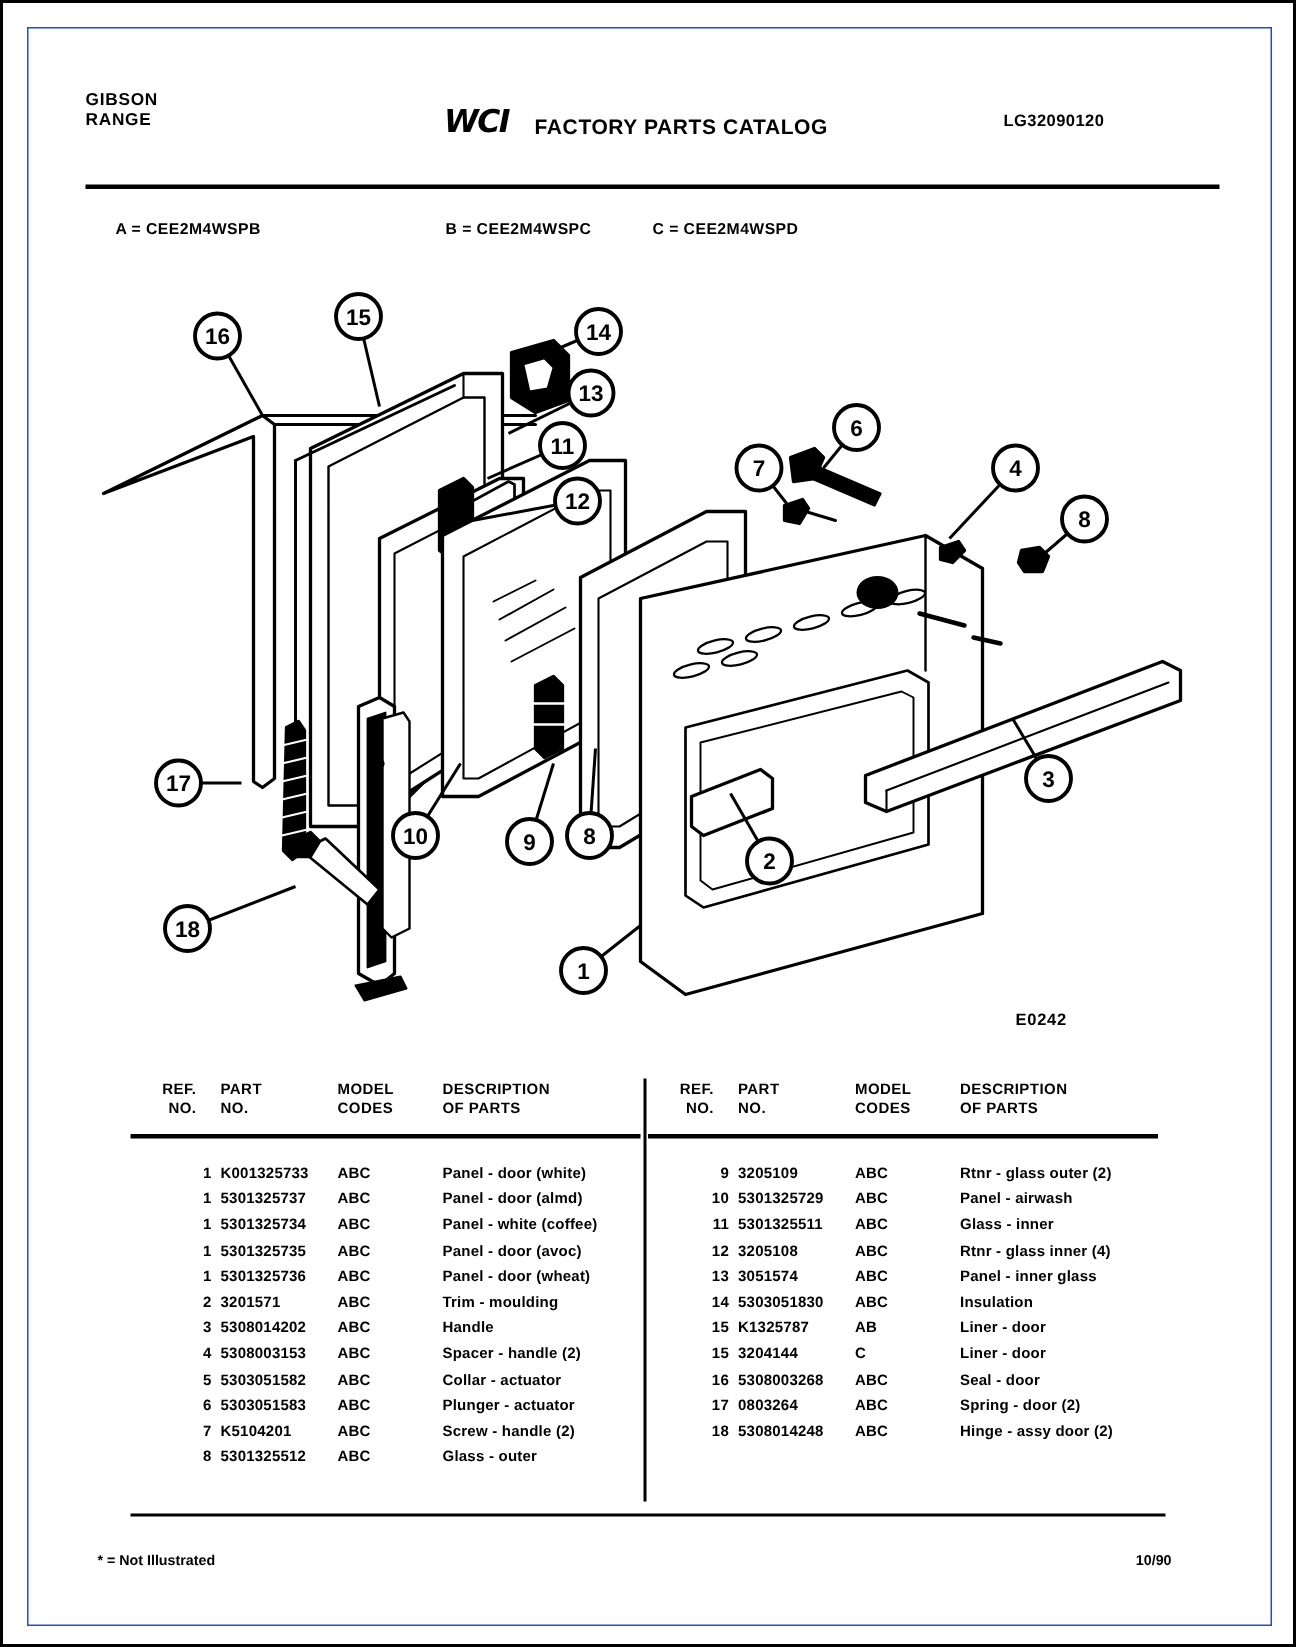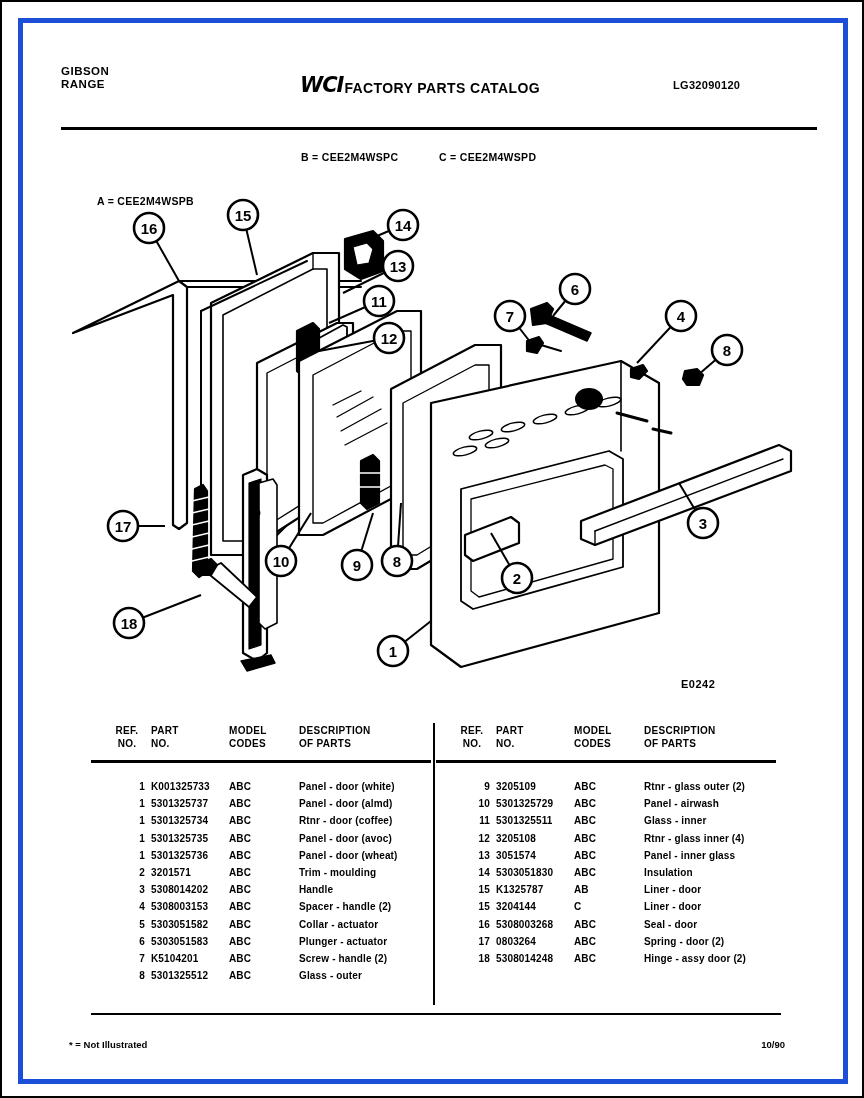--- a/index.html
+++ b/index.html
@@ -23,21 +23,21 @@
     box-sizing: border-box;
     border: 2px solid #000;
     background: #fff;
   }
   .inner {
     position: absolute;
     left: 16px; top: 16px;
     width: 830px;
     height: 1066px;
     box-sizing: border-box;
-    border: 5px solid #1d4ed8;
+    border: 1px solid #1d4ed8;
   }
 
   
   .header {
     position: absolute;
     left: 0; top: 14px;
     width: 100%;
     height: 50px;
   }
   .brand {
@@ -60,21 +60,21 @@
     font-weight: bold;
     font-style: italic;
     letter-spacing: -1px;
     line-height: 21px;
     padding: 0 1px;
   }
   .catalog-title {
     font-size: 14px;
     font-weight: bold;
     letter-spacing: 0.4px;
-    margin-left: 0;
+    margin-left: 16px;
   }
   .catalog-number {
     position: absolute;
     left: 650px; top: 42px;
     font-size: 11px;
     font-weight: bold;
     letter-spacing: 0.3px;
   }
 
   .header-rule {
@@ -93,21 +93,21 @@
     height: 18px;
     font-size: 10.5px;
     font-weight: bold;
     letter-spacing: 0.3px;
   }
   .models .m {
     position: absolute;
     top: 0;
     white-space: nowrap;
   }
-  .models .m0 { left: 36px; margin-top: 44px; }
+  .models .m0 { left: 20px; }
   .models .m1 { left: 200px; margin-left: 40px; }
   .models .m2 { left: 378px; }
 
   
   .diagram {
     position: absolute;
     left: 38px; top: 160px;
     width: 756px;
     height: 520px;
   }
@@ -172,21 +172,21 @@
     font-weight: bold;
     letter-spacing: 0.15px;
   }
   .row .c { position: absolute; top: 0; white-space: nowrap; }
 
   
   .col-ref  { left: 10px; width: 44px; text-align: right; }
   .col-part { left: 60px; }
   .col-mod  { left: 138px; }
   .col-desc { left: 208px; }
-  .thead .col-ref { left: 14px; text-align: center; }
+  .thead .col-ref { left: 0; text-align: right; }
 
   
   .footer-rule {
     position: absolute;
     left: 68px; top: 990px;
     width: 690px;
     height: 2px;
     background: #000;
   }
   .footer {
@@ -498,21 +498,21 @@
             <div class="row">
               <span class="c col-ref">1</span>
               <span class="c col-part">5301325737</span>
               <span class="c col-mod">ABC</span>
               <span class="c col-desc">Panel - door (almd)</span>
             </div>
             <div class="row">
               <span class="c col-ref">1</span>
               <span class="c col-part">5301325734</span>
               <span class="c col-mod">ABC</span>
-              <span class="c col-desc">Rtnr - door (coffee)</span>
+              <span class="c col-desc">Panel - white (coffee)</span>
             </div>
             <div class="row">
               <span class="c col-ref">1</span>
               <span class="c col-part">5301325735</span>
               <span class="c col-mod">ABC</span>
               <span class="c col-desc">Panel - door (avoc)</span>
             </div>
             <div class="row">
               <span class="c col-ref">1</span>
               <span class="c col-part">5301325736</span>

